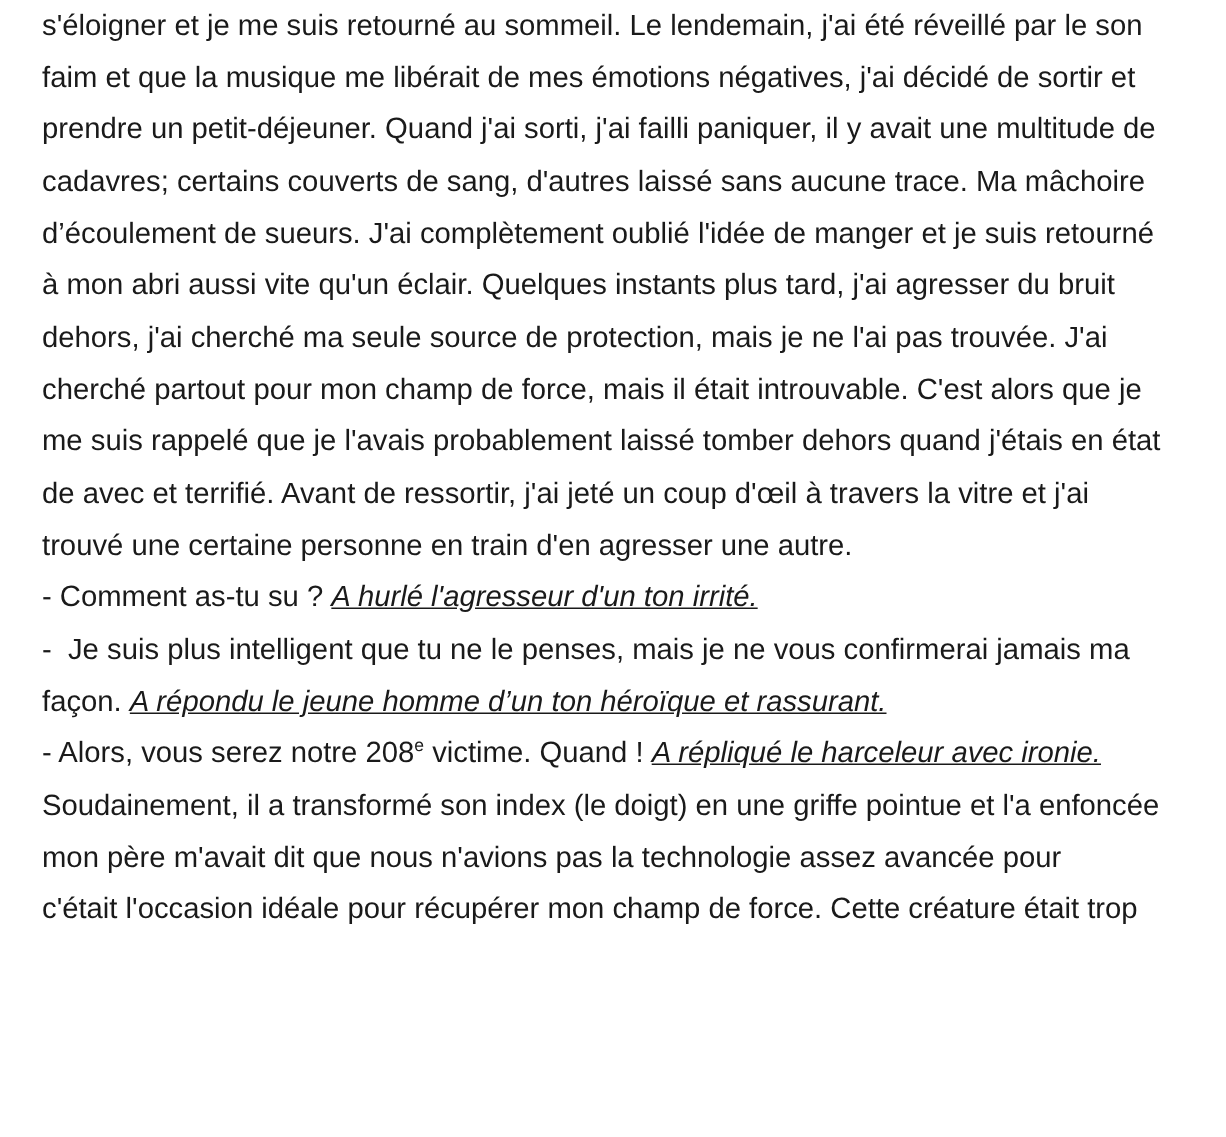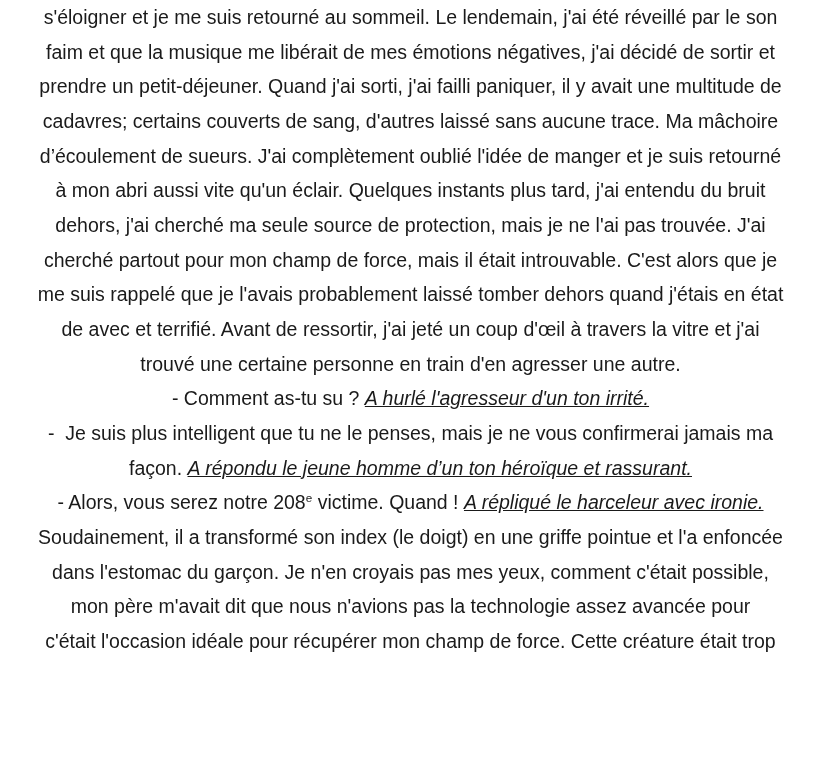--- a/index.html
+++ b/index.html
@@ -17,21 +17,20 @@
     width: 817px;
     padding: 0 24px 0 28px;
     font-family: "Liberation Sans", sans-serif;
     font-size: 19.5px;
     line-height: 34.67px;
     color: #1a1a1a;
     -webkit-font-smoothing: antialiased;
   }
   .doc-line {
     white-space: pre;
-    text-align: center;
   }
   .run-italic {
     font-style: italic;
     text-decoration: underline;
   }
   .run-sup {
     vertical-align: super;
     font-size: 0.6em;
     line-height: 0;
   }
@@ -39,28 +38,27 @@
 </head>
 <body>
 
 <div class="doc-page">
   <div id="doc-lines">
       <div class="doc-line"><span class="run">s'éloigner et je me suis retourné au sommeil. Le lendemain, j'ai été réveillé par le son</span></div>
       <div class="doc-line"><span class="run">faim et que la musique me libérait de mes émotions négatives, j'ai décidé de sortir et</span></div>
       <div class="doc-line"><span class="run">prendre un petit-déjeuner. Quand j'ai sorti, j'ai failli paniquer, il y avait une multitude de</span></div>
       <div class="doc-line"><span class="run">cadavres; certains couverts de sang, d'autres laissé sans aucune trace. Ma mâchoire</span></div>
       <div class="doc-line"><span class="run">d’écoulement de sueurs. J'ai complètement oublié l'idée de manger et je suis retourné</span></div>
-      <div class="doc-line"><span class="run">à mon abri aussi vite qu'un éclair. Quelques instants plus tard, j'ai entendu du bruit</span></div>
+      <div class="doc-line"><span class="run">à mon abri aussi vite qu'un éclair. Quelques instants plus tard, j'ai agresser du bruit</span></div>
       <div class="doc-line"><span class="run">dehors, j'ai cherché ma seule source de protection, mais je ne l'ai pas trouvée. J'ai</span></div>
       <div class="doc-line"><span class="run">cherché partout pour mon champ de force, mais il était introuvable. C'est alors que je</span></div>
       <div class="doc-line"><span class="run">me suis rappelé que je l'avais probablement laissé tomber dehors quand j'étais en état</span></div>
       <div class="doc-line"><span class="run">de avec et terrifié. Avant de ressortir, j'ai jeté un coup d'œil à travers la vitre et j'ai</span></div>
       <div class="doc-line"><span class="run">trouvé une certaine personne en train d'en agresser une autre.</span></div>
       <div class="doc-line"><span class="run">- Comment as-tu su ? </span><span class="run run-italic">A hurlé l'agresseur d'un ton irrité.</span></div>
       <div class="doc-line"><span class="run">-  Je suis plus intelligent que tu ne le penses, mais je ne vous confirmerai jamais ma</span></div>
       <div class="doc-line"><span class="run">façon. </span><span class="run run-italic">A répondu le jeune homme d’un ton héroïque et rassurant.</span></div>
       <div class="doc-line"><span class="run">- Alors, vous serez notre 208</span><span class="run run-sup">e</span><span class="run"> victime. Quand ! </span><span class="run run-italic">A répliqué le harceleur avec ironie.</span></div>
       <div class="doc-line"><span class="run">Soudainement, il a transformé son index (le doigt) en une griffe pointue et l'a enfoncée</span></div>
-      <div class="doc-line"><span class="run">dans l'estomac du garçon. Je n'en croyais pas mes yeux, comment c'était possible,</span></div>
       <div class="doc-line"><span class="run">mon père m'avait dit que nous n'avions pas la technologie assez avancée pour</span></div>
       <div class="doc-line"><span class="run">c'était l'occasion idéale pour récupérer mon champ de force. Cette créature était trop</span></div>
     </div>
 </div>
 
 </body></html>

